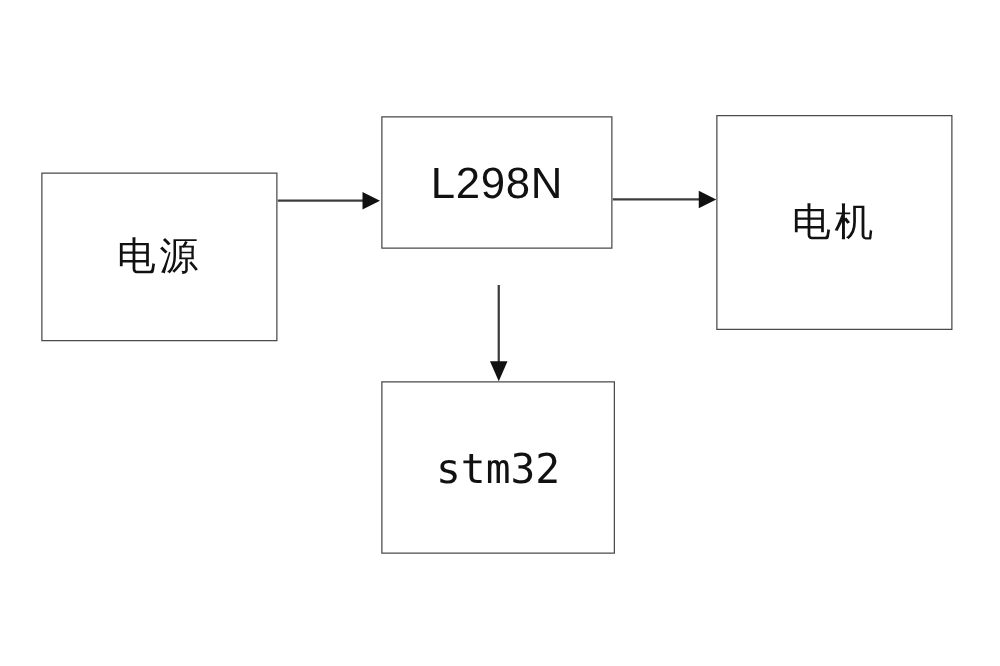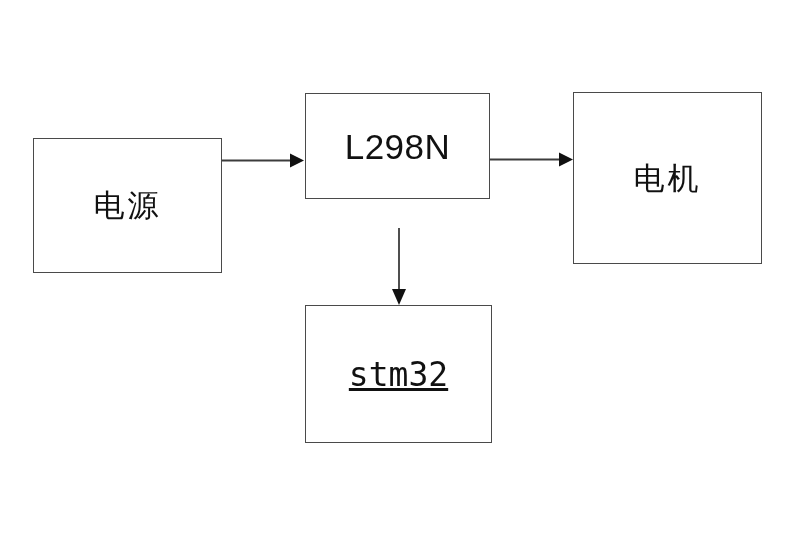--- a/index.html
+++ b/index.html
@@ -38,21 +38,20 @@
   }
   .label-sans {
     font-family: "Liberation Sans", sans-serif;
     font-size: 35px;
     letter-spacing: 0.5px;
   }
   .label-mono {
     font-family: "DejaVu Sans Mono", "Liberation Mono", monospace;
     font-size: 33px;
     letter-spacing: 0px;
-    text-decoration: underline;
   }
   .edge-svg {
     position: absolute;
     left: 0;
     top: 0;
     width: 800px;
     height: 533px;
     pointer-events: none;
     overflow: visible;
   }

